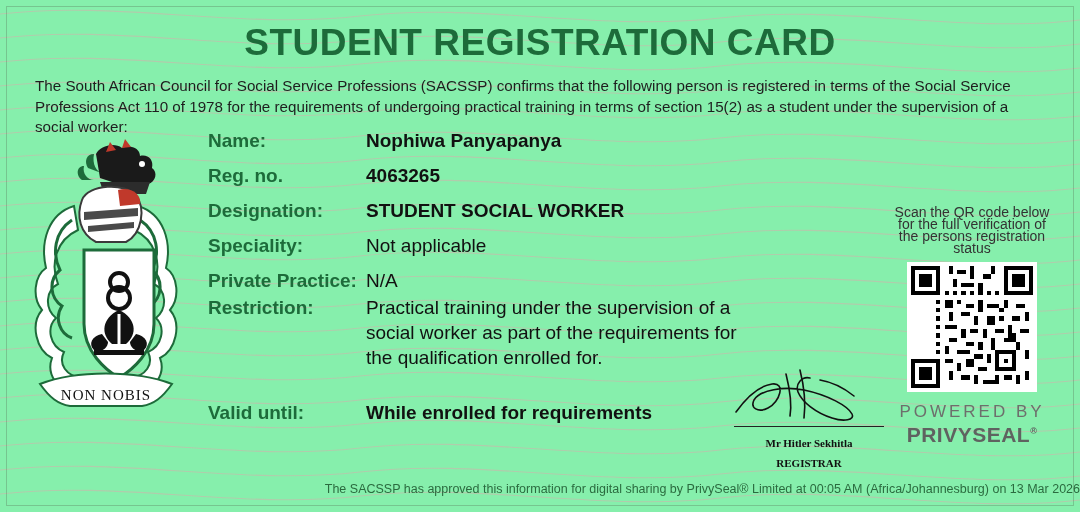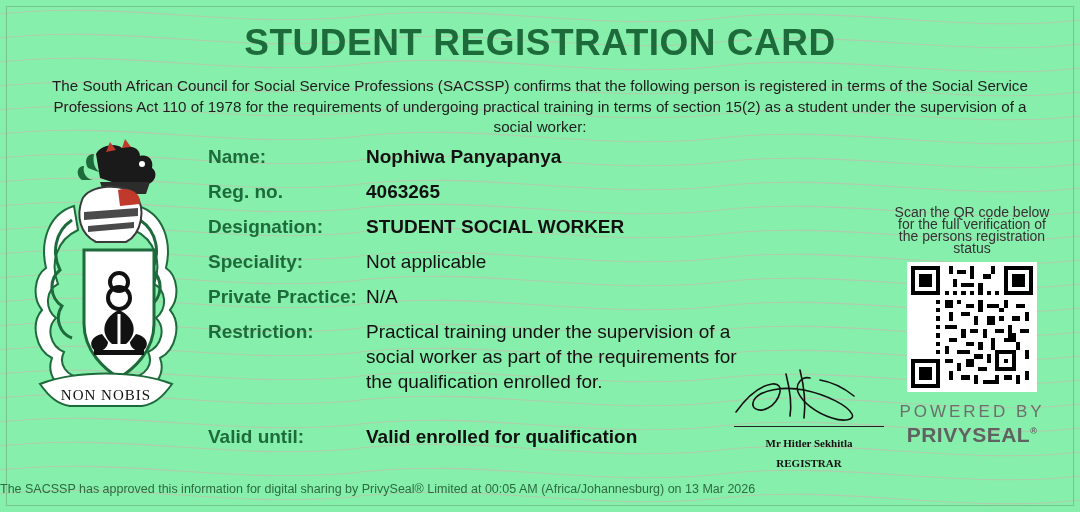--- a/index.html
+++ b/index.html
@@ -36,46 +36,45 @@
     color: #1d6b3a;
     font-size: 37px;
     font-weight: bold;
     letter-spacing: 0.5px;
     padding-top: 22px;
     margin: 0;
   }
   #intro {
     margin: 12px auto 0 auto;
     width: 1010px;
-    text-align: center;
     color: #1e1e1e;
     font-size: 15.2px;
     line-height: 20.5px;
   }
 
   
   #crest {
     position: absolute;
     left: 22px; top: 138px;
     width: 168px; height: 278px;
   }
 
   
   #details {
     position: absolute;
-    left: 208px; top: 144px;
+    left: 208px; top: 128px;
     width: 560px;
   }
   .row {
     display: flex;
     align-items: flex-start;
     margin-bottom: 8px;
     min-height: 27px;
   }
-  .row.tight { margin-bottom: 8px; }
+  .row.tight { margin-bottom: 0; }
   .lbl {
     color: #1d6b3a;
     font-size: 19px;
     font-weight: bold;
     width: 158px;
     flex: 0 0 158px;
     line-height: 26px;
   }
   .val {
     color: #111;
@@ -141,21 +140,21 @@
     font-weight: bold;
     font-size: 11px;
     color: #111;
     line-height: 20px;
   }
 
   
   #footer {
     position: absolute;
     left: 0; right: 0; bottom: 16px;
-    text-align: left;
+    text-align: right;
     color: #2b6b3f;
     font-size: 12.5px;
   }
 </style>
 </head>
 <body>
 
 <div id="card">
 
   <svg id="bg-waves" width="1080" height="512" viewBox="0 0 1080 512" preserveAspectRatio="none">
@@ -262,21 +261,21 @@
         <div class="val">N/A</div>
       </div>
 
       <div class="row">
         <div class="lbl">Restriction:</div>
         <div class="val multi" style="max-width:520px">Practical training under the supervision of a social worker as part of the requirements for the qualification enrolled for.</div>
       </div>
 
       <div class="row" id="valid-row">
         <div class="lbl">Valid until:</div>
-        <div class="val bold">Valid enrolled for qualification</div>
+        <div class="val bold">While enrolled for requirements</div>
       </div>
 
     </div>
 
     <div id="qr-block">
       <div id="qr-caption">Scan the QR code below for the full verification of the persons registration status</div>
       <div id="qr-code">
         <svg width="122" height="122" viewBox="0 0 29 29" shape-rendering="crispEdges">
           <rect width="29" height="29" fill="#ffffff"></rect>
           <g fill="#000000">

